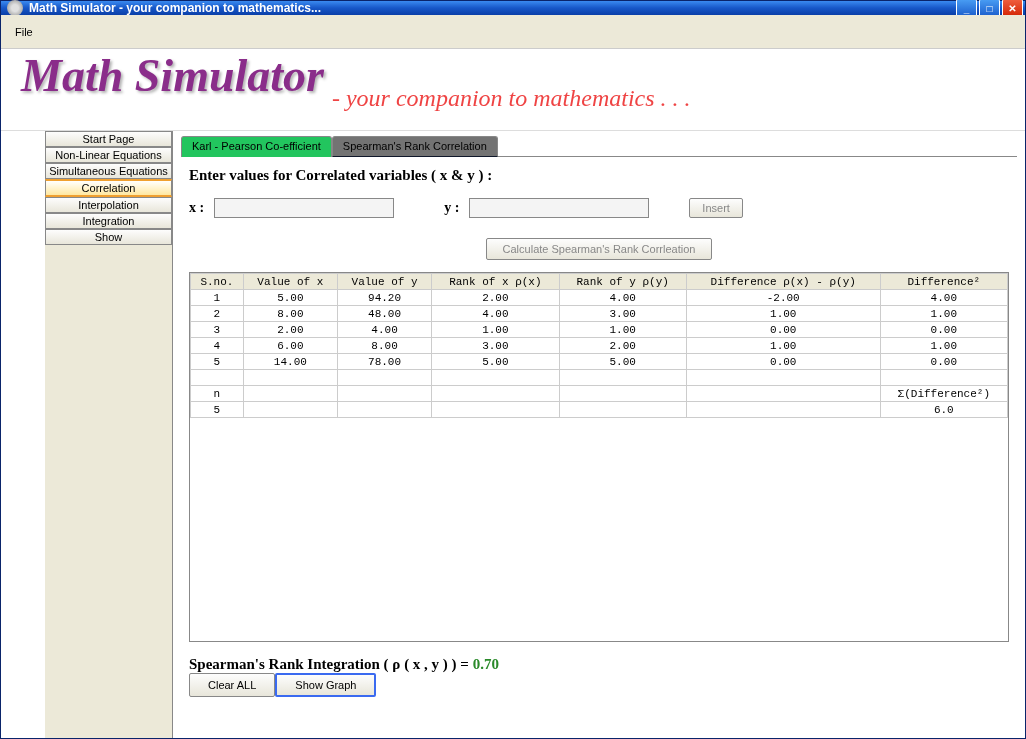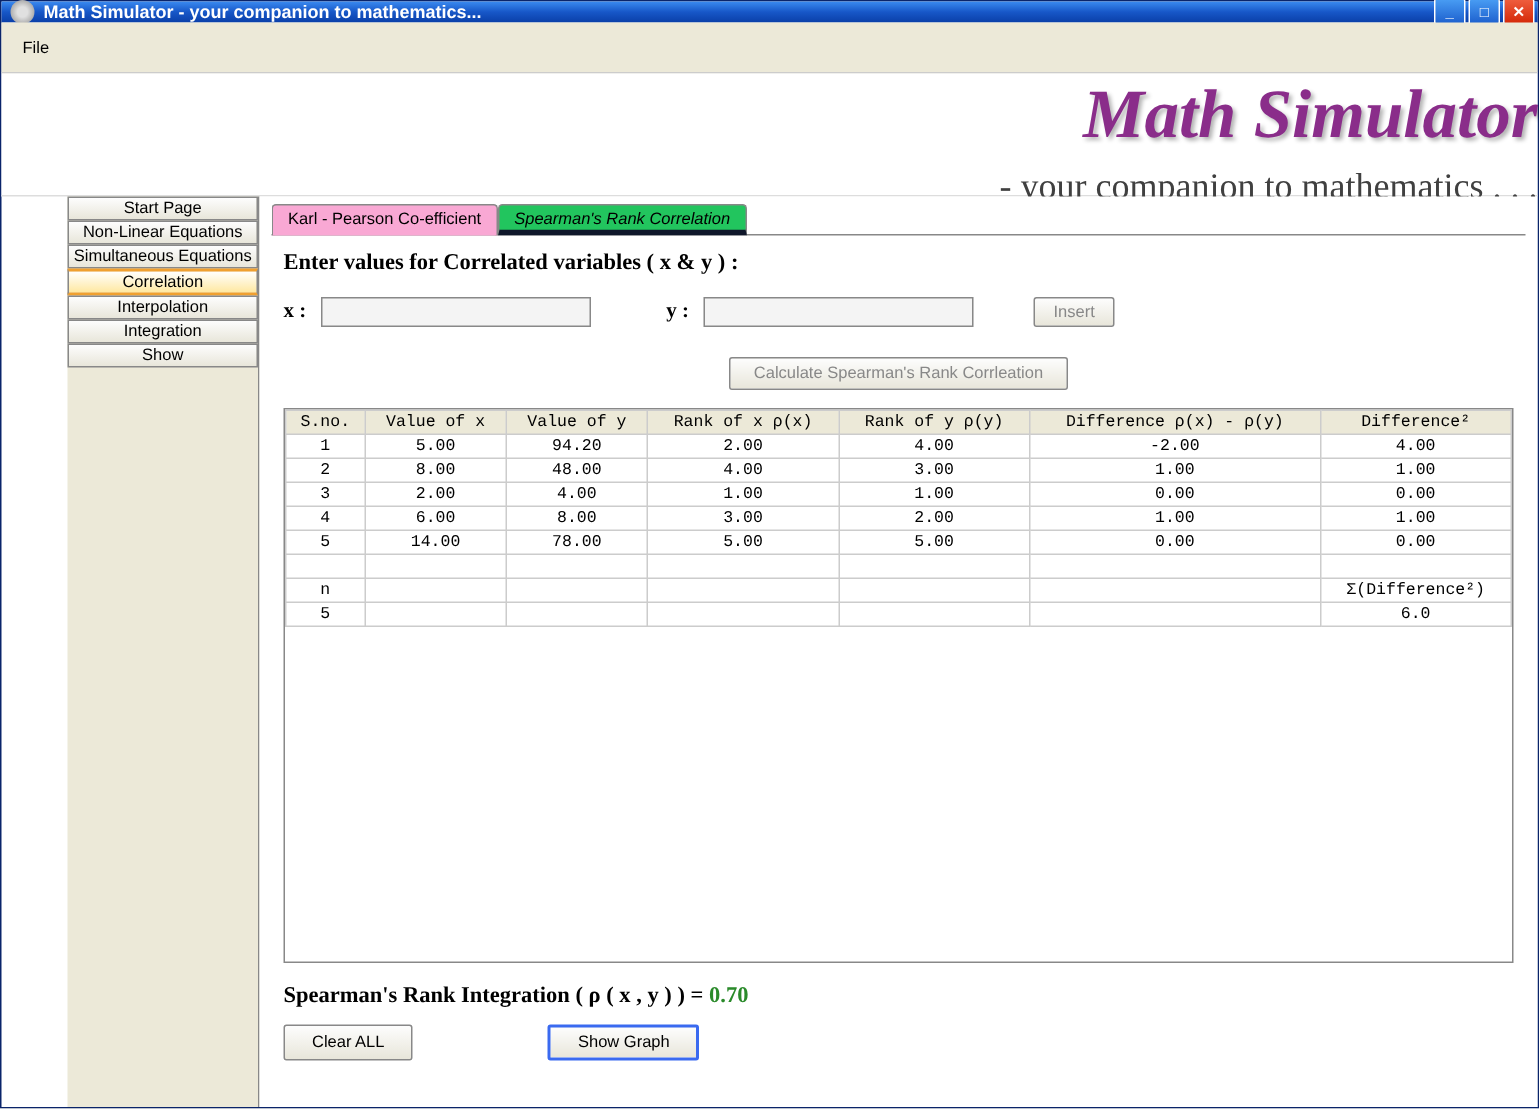--- a/index.html
+++ b/index.html
@@ -6,47 +6,47 @@
 body { font-family: Tahoma, sans-serif; font-size: 11px; background: #ece9d8; overflow: hidden; }
 .window { width: 1026px; height: 739px; background: #fff; border: 1px solid #0a246a; display: flex; flex-direction: column; }
 .titlebar { height: 14px; background: linear-gradient(to bottom, #3a8af0 0%, #1757c8 50%, #0a3fa8 100%); display: flex; align-items: center; padding: 0 2px 0 6px; color: #fff; font-size: 12px; }
 .titlebar-icon { width: 16px; height: 16px; background: radial-gradient(circle, #e0e0e0 30%, #888 100%); border-radius: 50%; margin-right: 6px; }
 .titlebar-text { flex: 1; font-weight: bold; }
 .titlebar-btns { display: flex; gap: 2px; }
 .titlebar-btn { width: 21px; height: 21px; background: linear-gradient(to bottom, #4a9ff5, #1757c8); border: 1px solid #fff; border-radius: 3px; display: flex; align-items: center; justify-content: center; color: #fff; font-weight: bold; font-size: 10px; cursor: pointer; }
 .titlebar-btn.close { background: linear-gradient(to bottom, #f06040, #d02000); }
 .menubar { height: 34px; background: #ece9d8; border-bottom: 1px solid #ccc; display: flex; align-items: center; padding: 0 6px; }
 .menubar-item { padding: 2px 8px; cursor: pointer; }
-.banner { height: 82px; background: #fff; display: flex; align-items: flex-end; padding-left: 20px; border-bottom: 1px solid #ddd; flex-direction: column; }
+.banner { height: 82px; background: #fff; display: flex; align-items: flex-start; padding-left: 20px; border-bottom: 1px solid #ddd; }
 .banner-main { font-family: "Times New Roman", serif; font-size: 46px; font-style: italic; font-weight: bold; color: #8a2d8a; text-shadow: 2px 2px 3px rgba(0,0,0,0.3); }
-.banner-sub { font-family: cursive, serif; font-size: 24px; color: #404040; margin-left: 8px; margin-top: 10px; }
+.banner-sub { font-family: cursive, serif; font-size: 24px; font-style: italic; color: #ef4444; margin-left: 8px; margin-top: 36px; }
 .body-row { display: flex; flex: 1; min-height: 0; padding-left: 44px; }
 .sidebar { width: 128px; background: #ece9d8; border-right: 1px solid #888; }
 .sidebar-item { height: 16px; line-height: 14px; text-align: center; border: 1px solid #888; background: linear-gradient(to bottom, #fdfdfd, #e8e6da); margin: 0; font-size: 11px; cursor: pointer; }
 .sidebar-item.selected { background: linear-gradient(to bottom, #fff, #ffe8a0); border-top: 2px solid #f0a030; border-bottom: 2px solid #f0a030; height: 18px; }
 .content { flex: 1; background: #fff; padding: 4px 8px 8px 8px; display: flex; flex-direction: column; }
 .tabs { display: flex; height: 22px; border-bottom: 1px solid #888; }
-.tab { padding: 3px 10px; border: 1px solid #888; border-bottom: none; background: #f9a8d4; margin-right: 0; font-size: 11px; cursor: pointer; position: relative; top: 1px; border-radius: 3px 3px 0 0; }
-.tab.active { background: #22c55e; border-bottom: 4px solid #0f172a; font-style: italic; }
+.tab { padding: 3px 10px; border: 1px solid #888; border-bottom: none; background: #22c55e; margin-right: 0; font-size: 11px; cursor: pointer; position: relative; top: 1px; border-radius: 3px 3px 0 0; }
+.tab.active { background: #737373; border-bottom: 1px solid #0f172a; }
 .pane { flex: 1; padding: 10px 8px; display: flex; flex-direction: column; }
 .prompt { font-family: "Times New Roman", serif; font-size: 15px; font-weight: bold; margin-bottom: 14px; }
 .inputs-row { display: flex; align-items: center; gap: 10px; margin-bottom: 20px; }
 .inputs-row label { font-family: "Times New Roman", serif; font-size: 14px; font-weight: bold; }
 .inputs-row input[type=text] { width: 180px; height: 20px; border: 1px solid #888; background: #f4f4f4; padding: 0 4px; }
 .btn { padding: 3px 12px; border: 1px solid #888; background: linear-gradient(to bottom, #fdfdfd, #e8e6da); cursor: pointer; font-size: 11px; border-radius: 2px; }
 .btn:disabled { color: #888; }
 .calc-row { display: flex; justify-content: center; margin-bottom: 12px; }
 .calc-row .btn { padding: 4px 16px; color: #888; }
 .table-wrap { border: 1px solid #888; background: #fff; height: 370px; overflow: hidden; font-family: Liberation Mono, monospace; }
 table { width: 100%; border-collapse: collapse; font-size: 11px; }
 th, td { border: 1px solid #ccc; padding: 1px 4px; text-align: center; height: 16px; background: #fff; }
 th { background: #ece9d8; font-weight: normal; }
 .result-row { margin-top: 14px; font-family: "Times New Roman", serif; font-size: 15px; font-weight: bold; }
 .result-value { color: #2a8a2a; }
-.actions-row { margin-top: 10px; display: flex; gap: 90px; }
+.actions-row { display: flex; }
 .actions-row .btn { padding: 4px 18px; }
 .actions-row .btn.focus { border: 2px solid #3a6af0; }
 </style>
 </head>
 <body>
 
 <div class="window">
   <div class="titlebar">
     <div class="titlebar-icon"></div>
     <div class="titlebar-text">Math Simulator - your companion to mathematics...</div>

